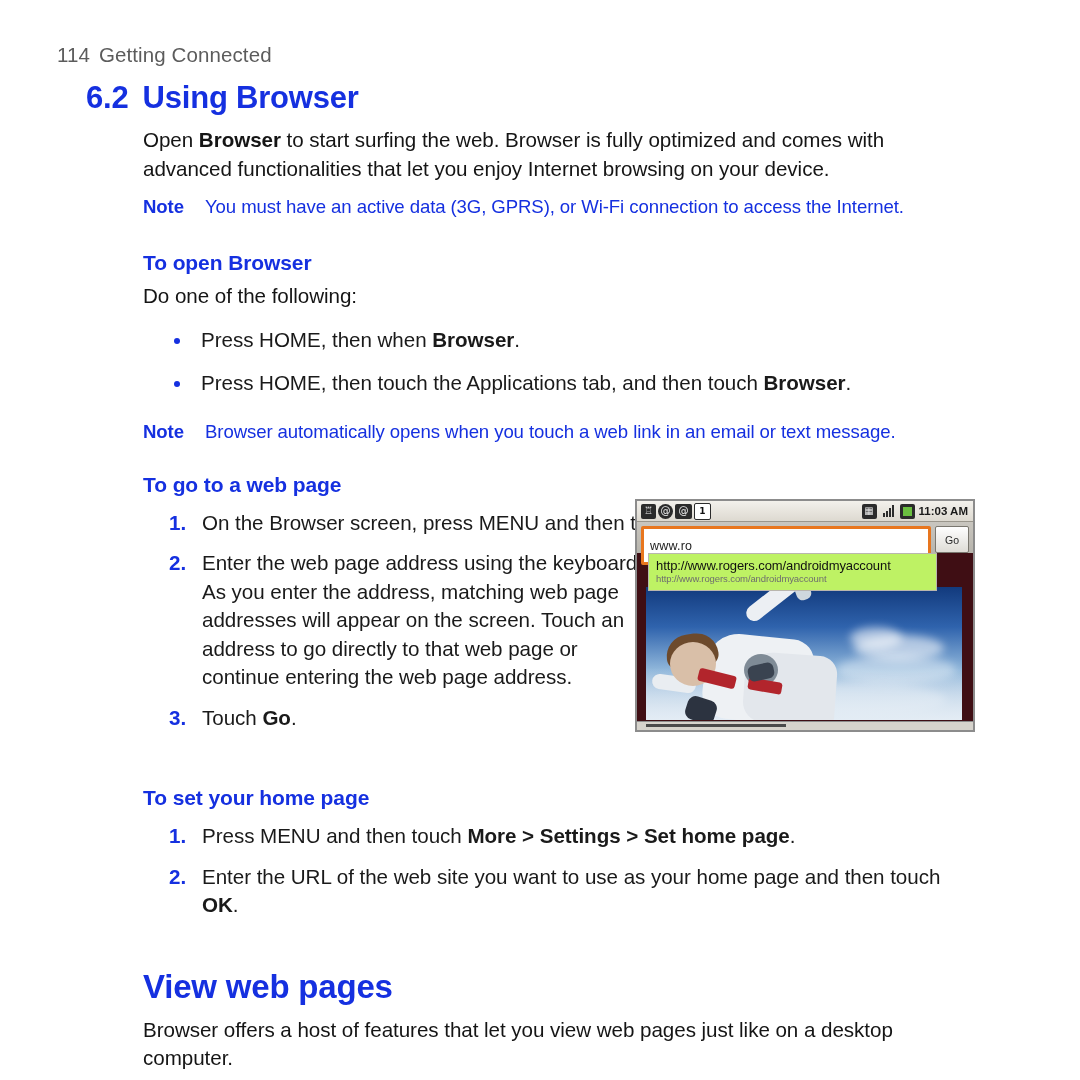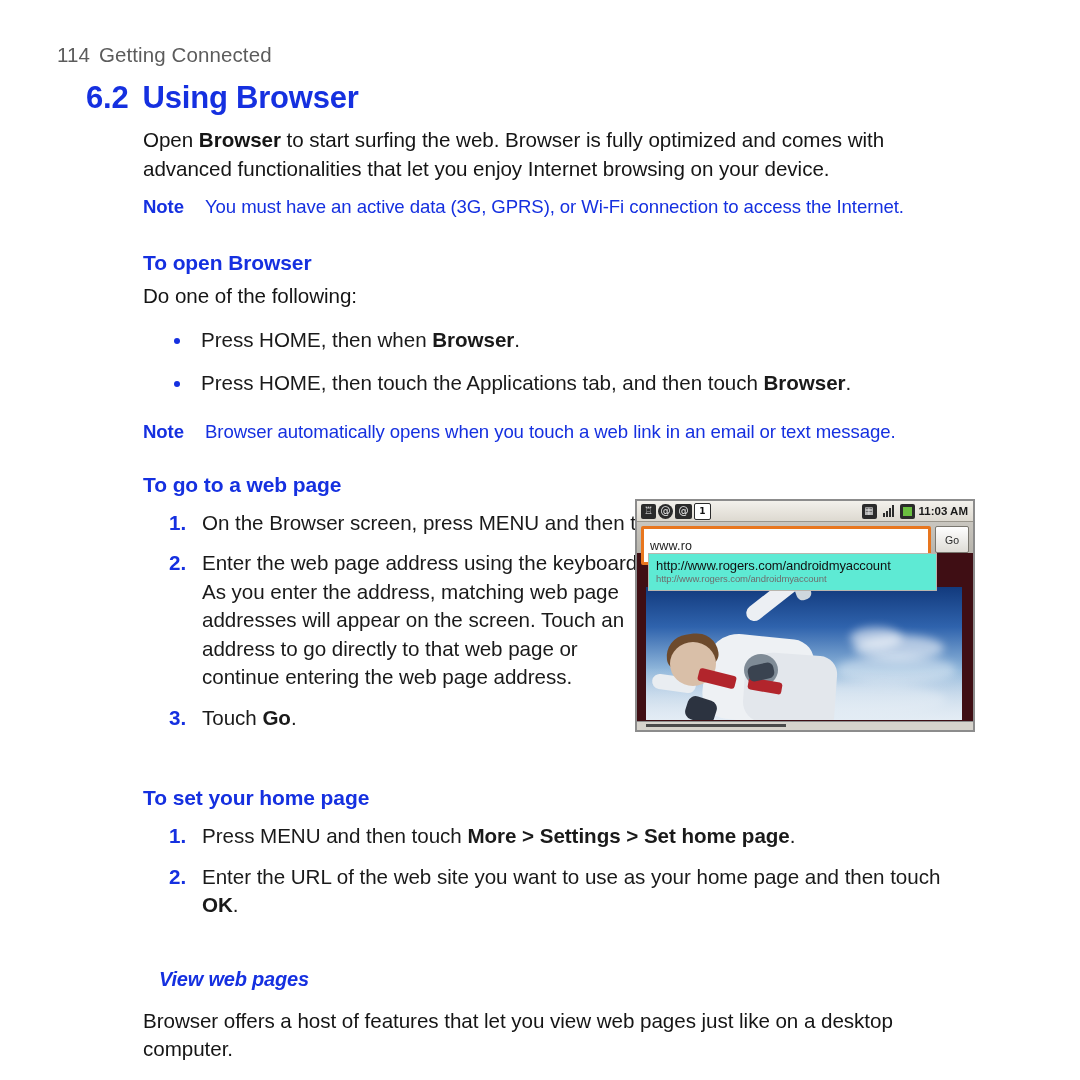--- a/index.html
+++ b/index.html
@@ -85,26 +85,25 @@
   
   h3.sub {
     margin: 0;
     font-size: 21px;
     font-weight: bold;
     color: #1530e0;
     letter-spacing: -0.1px;
   }
 
   h2.section {
-    margin: 16px;
-    font-size: 20px;
+    margin: 0;
+    font-size: 33px;
     font-weight: bold;
     color: #1530e0;
     letter-spacing: -0.2px;
-    font-style: italic;
   }
 
   
   ul.bullets {
     list-style: none;
     margin: 0;
     padding: 0;
   }
   ul.bullets li {
     position: relative;
@@ -277,21 +276,21 @@
     color: #2a2a2a;
     box-sizing: border-box;
   }
 
   
   .suggest {
     position: absolute;
     left: 11px;
     top: 52px;
     width: 289px;
-    background: #5eead4;
+    background: #bef264;
     border: 1px solid #b9b6ae;
     box-sizing: border-box;
     padding: 4px 7px 5px 7px;
     z-index: 5;
   }
   .suggest .s-title {
     font-size: 13px;
     color: #111;
     letter-spacing: -0.1px;
     line-height: 15px;

